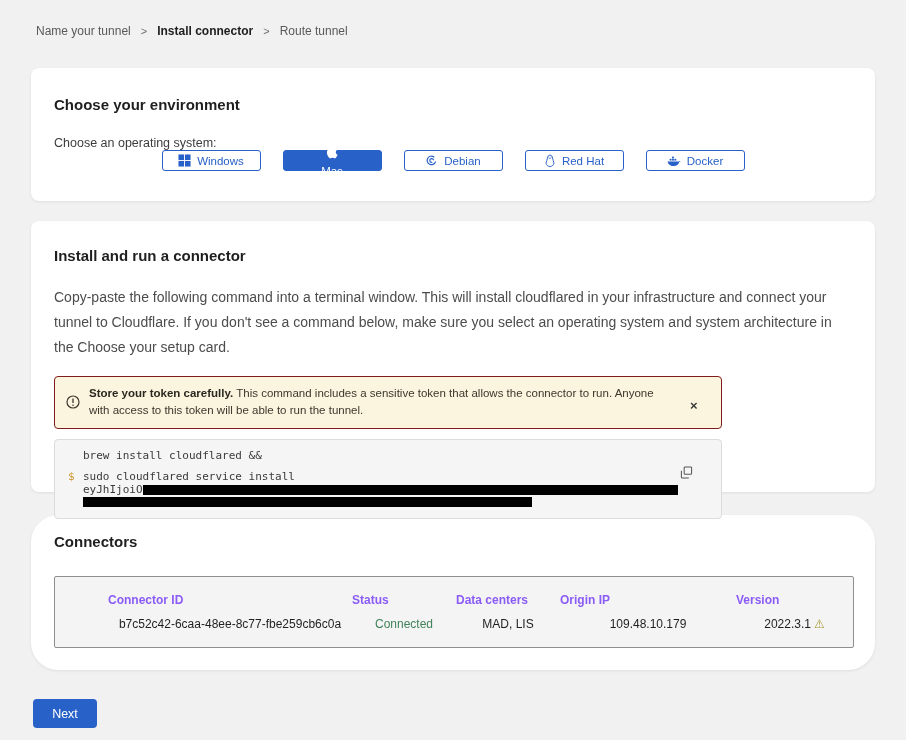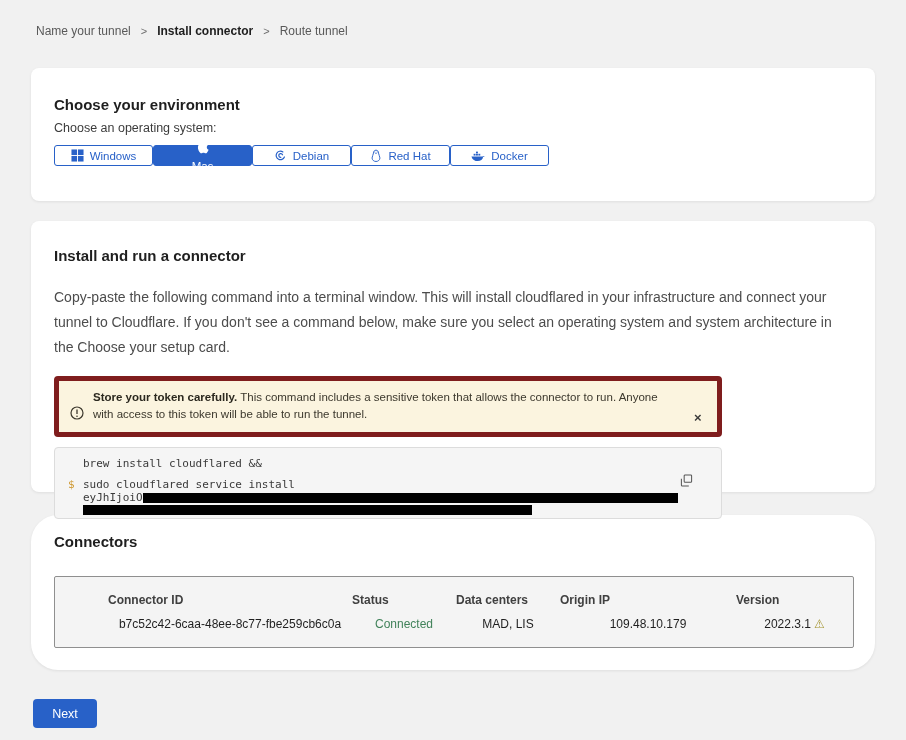--- a/index.html
+++ b/index.html
@@ -35,22 +35,22 @@
   .card h2 {
     font-size: 15px;
     font-weight: bold;
     color: #1f1f1f;
   }
   .card-env { margin-top: 30px; padding: 28px 23px 24px 23px; height: 133px; }
   .card-install { margin-top: 20px; padding: 26px 5px 26px 23px; height: 271px; }
   .card-connectors { margin-top: 23px; padding: 18px 23px 0 23px; height: 155px; border-radius: 27px; }
 
   
-  .os-label { margin-top: 8px; font-size: 12.5px; color: #3c3c3c; }
-  .os-row { margin-top: 10px; display: flex; gap: 0; }
+  .os-label { margin-top: 23px; font-size: 12.5px; color: #3c3c3c; }
+  .os-row { display: flex; gap: 22px; justify-content: center; }
   .os-btn {
     width: 99px; height: 21px;
     border: 1px solid #2861c8;
     border-radius: 3px;
     background: #ffffff;
     color: #2861c8;
     font-family: "Liberation Sans", sans-serif;
     font-size: 11.5px;
     display: flex; align-items: center; justify-content: center; gap: 6px;
     cursor: pointer;
@@ -64,24 +64,24 @@
     font-size: 14px;
     line-height: 1.8;
     color: #4c4c4c;
     max-width: 796px;
   }
   .banner {
     margin-top: 15px;
     width: 668px;
     min-height: 46px;
     background: #fbf4df;
-    border: 5px solid #7f1d1d;
+    border: 1px solid #7f1d1d;
     border-radius: 4px;
     display: flex;
-    align-items: flex-end;
+    align-items: center;
     padding: 8px 10px 8px 11px;
     gap: 9px;
   }
   .banner-icon { flex: none; margin-top: 3px; }
   .banner-text {
     font-size: 11.5px;
     line-height: 1.55;
     color: #3c382d;
     max-width: 588px;
     flex: 1;
@@ -94,21 +94,21 @@
     cursor: pointer;
     margin-top: 6px;
     padding: 0 4px;
     line-height: 1;
     font-family: "Liberation Sans", sans-serif;
   }
 
   .codeblock {
     margin-top: 10px;
     width: 668px;
-    height: 72px;
+    height: 80px;
     background: #f5f5f5;
     border: 1px solid #dcdcdc;
     border-radius: 4px;
     padding: 10px 13px 0 13px;
     font-family: "DejaVu Sans Mono", monospace;
     font-size: 11px;
     color: #3a3a3a;
     position: relative;
   }
   .code-line { display: flex; line-height: 11px; }
@@ -132,21 +132,21 @@
     background: #f4f4f4;
     border: 1px solid #8f8f8f;
     border-radius: 2px;
     padding: 16px 0 0 53px;
   }
   .t-row {
     display: grid;
     grid-template-columns: 244px 104px 104px 176px 1fr;
     font-size: 12px;
   }
-  .t-row.head { font-weight: bold; color: #404040; }
+  .t-row.head { font-weight: bold; color: #8b5cf6; }
   .t-row.data { margin-top: 10px; color: #1f1f1f; text-align: center; }
   .status-connected { color: #41825a; }
   .version-warn { color: #a3932e; font-size: 12px; margin-left: 3px; }
 
   
   .next-btn {
     margin: 29px 0 0 33px;
     width: 64px; height: 29px;
     background: #2861c8;
     border: none;

